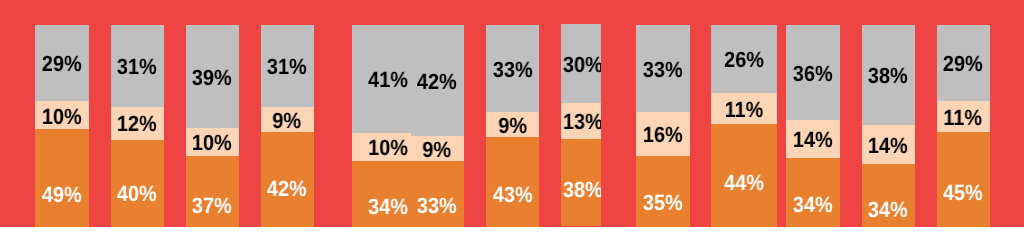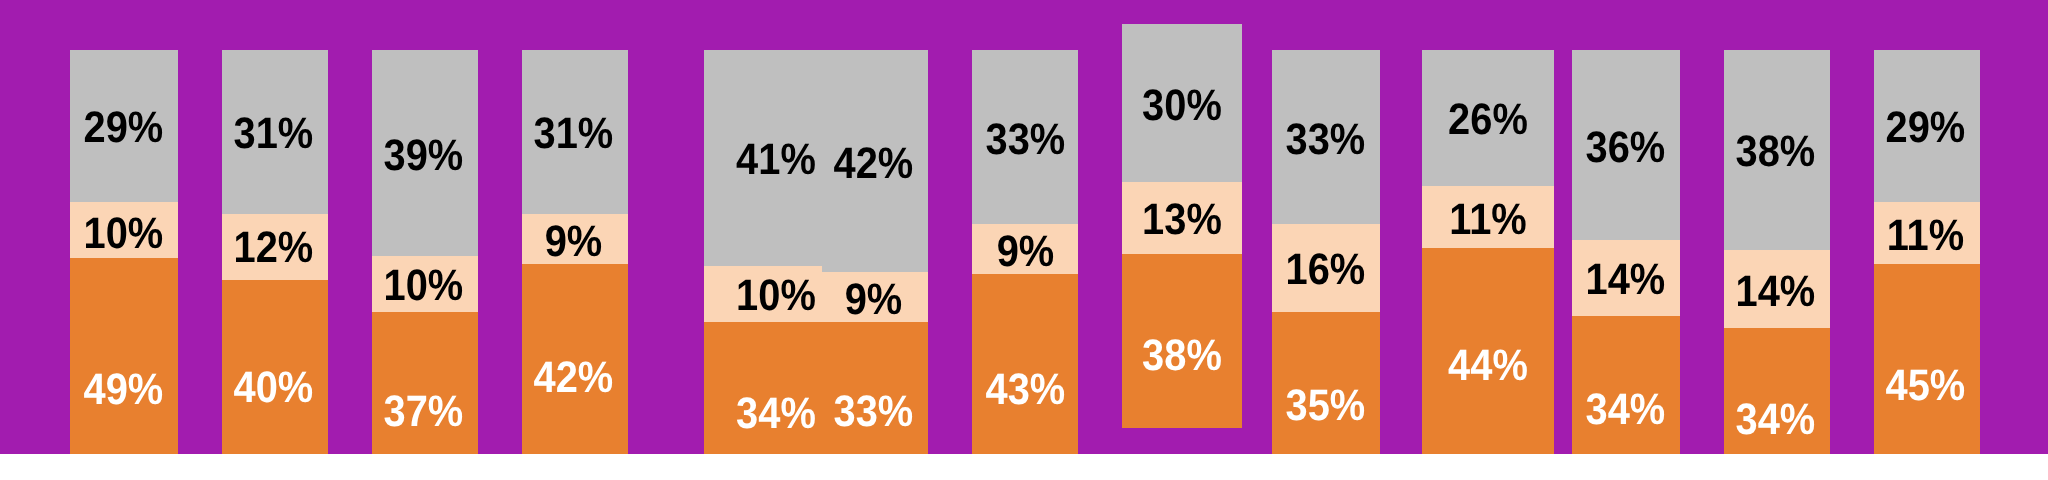--- a/index.html
+++ b/index.html
@@ -13,21 +13,21 @@
     height: 227px;
     overflow: hidden;
     font-family: "Liberation Sans", sans-serif;
     -webkit-font-smoothing: antialiased;
     text-rendering: geometricPrecision;
   }
   #chart-plot-area {
     position: relative;
     width: 1024px;
     height: 227px;
-    background: #a21caf;
+    background: #ef4444;
     overflow: hidden;
   }
   .bar {
     position: absolute;
     overflow: hidden;
   }
   .seg {
     position: absolute;
     left: 0;
     width: 100%;
@@ -107,21 +107,21 @@
     <div class="seg-label lbl-bottom" style="top:168.92px">33%</div>
   </div>
   <div class="bar" style="left:486.00px;top:24.90px;width:53.45px;height:202.10px">
     <div class="seg seg-top" style="top:0.00px;height:87.01px"></div>
     <div class="seg seg-mid" style="top:87.01px;height:25.44px"></div>
     <div class="seg seg-bottom" style="top:112.46px;height:89.64px"></div>
     <div class="seg-label lbl-top" style="top:32.71px">33%</div>
     <div class="seg-label lbl-mid" style="top:88.93px">9%</div>
     <div class="seg-label lbl-bottom" style="top:158.37px">43%</div>
   </div>
-  <div class="bar" style="left:561.10px;top:12px;width:60px;height:202.10px">
+  <div class="bar" style="left:561.10px;top:24px;width:40px;height:202.10px">
     <div class="seg seg-top" style="top:0.00px;height:79.02px"></div>
     <div class="seg seg-mid" style="top:79.02px;height:36.07px"></div>
     <div class="seg seg-bottom" style="top:115.09px;height:87.01px"></div>
     <div class="seg-label lbl-top" style="top:28.71px">30%</div>
     <div class="seg-label lbl-mid" style="top:86.26px">13%</div>
     <div class="seg-label lbl-bottom" style="top:154.42px">38%</div>
   </div>
   <div class="bar" style="left:636.20px;top:24.90px;width:53.45px;height:202.10px">
     <div class="seg seg-top" style="top:0.00px;height:87.01px"></div>
     <div class="seg seg-mid" style="top:87.01px;height:43.91px"></div>

